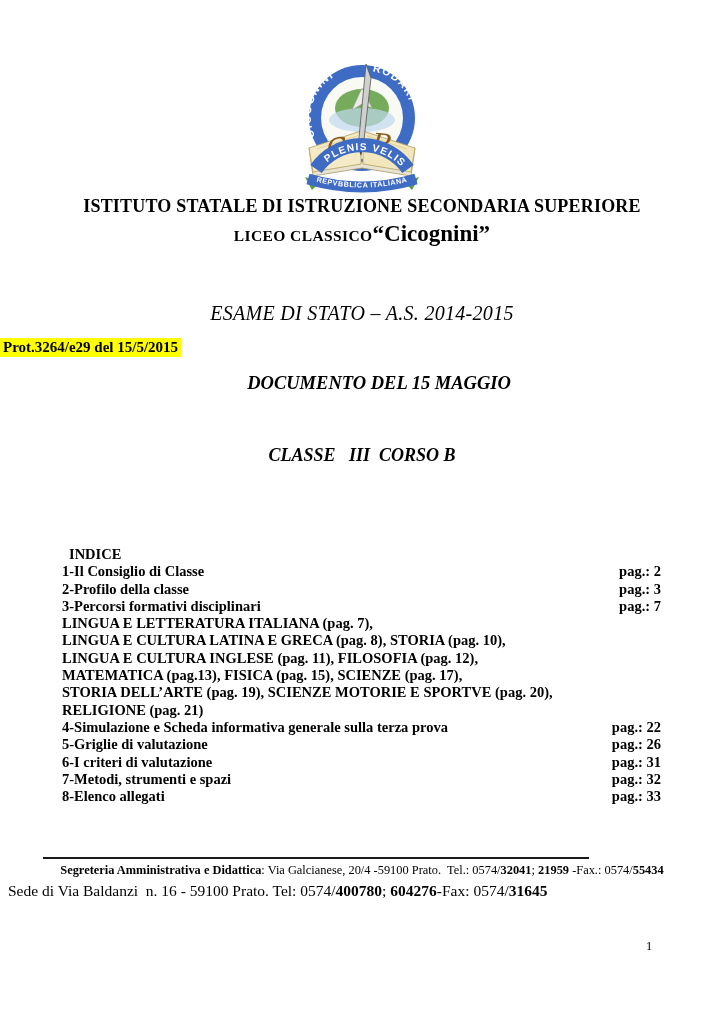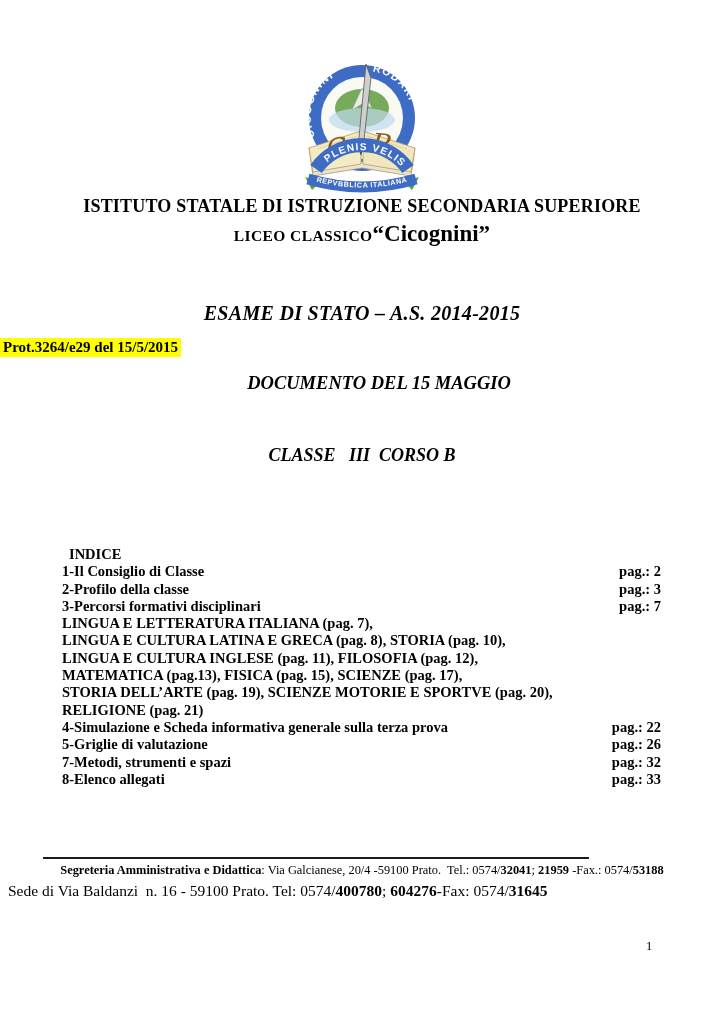--- a/index.html
+++ b/index.html
@@ -10,21 +10,21 @@
   .logo-wrap{position:absolute;top:56px;left:50%;transform:translateX(-50%);
              width:158px;height:138px;}
 
   .title1{position:absolute;top:196px;left:0;width:100%;text-align:center;
           font-size:18px;font-weight:bold;letter-spacing:.2px;}
   .title2{position:absolute;top:221px;left:0;width:100%;text-align:center;}
   .title2 .small-caps{font-size:15.5px;font-weight:bold;letter-spacing:.4px;}
   .title2 .big{font-size:23px;font-weight:bold;}
 
   .esame{position:absolute;top:302px;left:0;width:100%;text-align:center;
-         font-size:20px;font-weight:bold;font-style:italic;letter-spacing:.3px;}
+         font-size:20px;font-weight:normal;font-style:italic;letter-spacing:.3px;}
 
   .prot-line{position:absolute;top:338px;left:0;width:100%;text-align:left;}
   .prot-line .hl{display:inline-block;background:#ffff00;font-size:15px;
                  font-weight:bold;padding:1px 3px;}
 
   .docblock{position:absolute;top:373px;left:0;width:100%;text-align:center;
             font-size:18.5px;font-weight:bold;font-style:italic;line-height:20.5px;padding-left:17px;}
   .classe{position:absolute;top:445px;left:0;width:100%;text-align:center;
           font-size:18px;font-weight:bold;font-style:italic;white-space:pre;}
 
@@ -166,28 +166,32 @@
         </div>
         <div class="index-row">
           <span class="idx-label">4-Simulazione e Scheda informativa generale sulla terza prova</span>
           <span class="idx-page">pag.: 22</span>
         </div>
         <div class="index-row">
           <span class="idx-label">5-Griglie di valutazione</span>
           <span class="idx-page">pag.: 26</span>
         </div>
         <div class="index-row">
+          <span class="idx-label">6-I criteri di valutazione</span>
+          <span class="idx-page">pag.: 31</span>
+        </div>
+        <div class="index-row">
           <span class="idx-label">7-Metodi, strumenti e spazi</span>
           <span class="idx-page">pag.: 32</span>
         </div>
         <div class="index-row">
           <span class="idx-label">8-Elenco allegati</span>
           <span class="idx-page">pag.: 33</span>
         </div>
       </div>
   </div>
 
   <div class="rule"></div>
-  <div class="footer1" id="footer-line1"><span class="b">Segreteria Amministrativa e Didattica</span><span>: Via Galcianese, 20/4 -59100 Prato.  Tel.: 0574/</span><span class="b">32041</span><span>; </span><span class="b">21959</span><span> -Fax.: 0574/</span><span class="b">53188</span></div>
+  <div class="footer1" id="footer-line1"><span class="b">Segreteria Amministrativa e Didattica</span><span>: Via Galcianese, 20/4 -59100 Prato.  Tel.: 0574/</span><span class="b">32041</span><span>; </span><span class="b">21959</span><span> -Fax.: 0574/</span><span class="b">55434</span></div>
   <div class="footer2" id="footer-line2"><span>Sede di Via Baldanzi  n. 16 - 59100 Prato. Tel: 0574/</span><span class="b">400780</span><span>; </span><span class="b">604276</span><span>-Fax: 0574/</span><span class="b">31645</span></div>
 
   <div class="pagenum">1</div>
 </div>
 
 </body></html>

